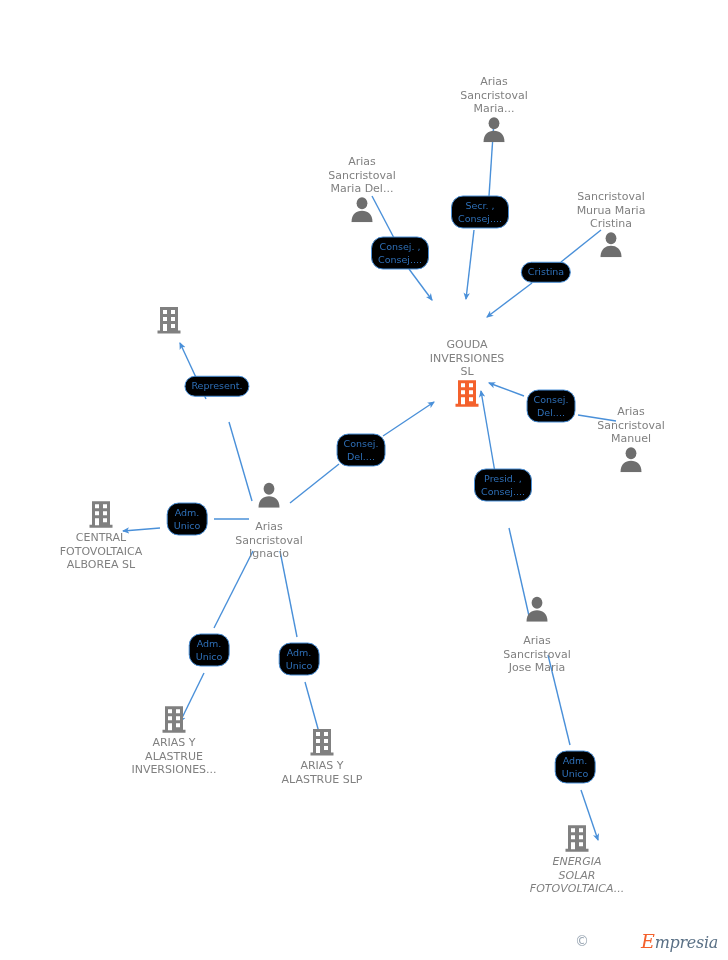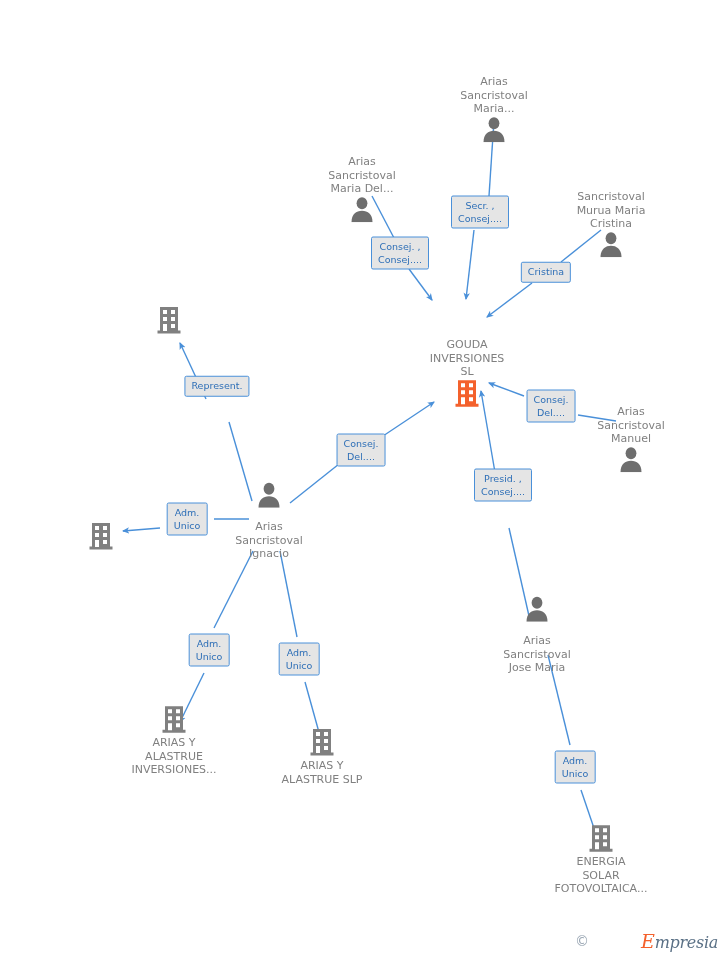--- a/index.html
+++ b/index.html
@@ -44,23 +44,23 @@
     display: block;
     margin: 0 auto;
   }
   .node.person .node-label { margin-top: 12px; }
   .node.person .node-icon { margin-bottom: 1px; }
   .node.company .node-label { margin-top: 3px; }
 
   .edge-label {
     position: absolute;
     transform: translate(-50%, -50%);
-    background: #e5e5e5;
+    background: #000000;
     border: 1.6px solid #4a90d9;
-    border-radius: 2px;
+    border-radius: 12px;
     color: #2e6fb7;
     font-size: 9.5px;
     line-height: 12.5px;
     text-align: center;
     padding: 3px 6px;
     white-space: pre-line;
     box-sizing: border-box;
   }
   .watermark {
     position: absolute;
@@ -172,21 +172,23 @@
           </svg></span></div>
       <div class="node company" style="left: 101px; top: 536px;"><span><svg class="node-icon" width="24" height="28" viewBox="0 0 24 28" aria-hidden="true">
             <rect x="3" y="1" width="18" height="24" fill="#808080"></rect>
             <rect x="0.5" y="24.5" width="23" height="3" fill="#808080"></rect>
             <rect x="6" y="4" width="4" height="4" fill="#fff"></rect>
             <rect x="14" y="4" width="4" height="4" fill="#fff"></rect>
             <rect x="6" y="11" width="4" height="4" fill="#fff"></rect>
             <rect x="14" y="11" width="4" height="4" fill="#fff"></rect>
             <rect x="6" y="18" width="4" height="7" fill="#fff"></rect>
             <rect x="14" y="18" width="4" height="4" fill="#fff"></rect>
-          </svg></span></div>
+          </svg></span><div class="node-label">CENTRAL
+FOTOVOLTAICA
+ALBOREA  SL</div></div>
       <div class="node person" style="left: 269px; top: 521px;"><span><svg class="node-icon" width="26" height="26" viewBox="0 0 26 26" aria-hidden="true">
             <ellipse cx="13" cy="7" rx="5.4" ry="6" fill="#6e6e6e"></ellipse>
             <path d="M2.5 26 C2.5 18.2 7.2 14.6 13 14.6 C18.8 14.6 23.5 18.2 23.5 26 Z" fill="#6e6e6e"></path>
           </svg></span><div class="node-label">Arias
 Sancristoval
 Ignacio</div></div>
       <div class="node person" style="left: 537px; top: 635px;"><span><svg class="node-icon" width="26" height="26" viewBox="0 0 26 26" aria-hidden="true">
             <ellipse cx="13" cy="7" rx="5.4" ry="6" fill="#6e6e6e"></ellipse>
             <path d="M2.5 26 C2.5 18.2 7.2 14.6 13 14.6 C18.8 14.6 23.5 18.2 23.5 26 Z" fill="#6e6e6e"></path>
           </svg></span><div class="node-label">Arias
@@ -208,21 +210,21 @@
             <rect x="3" y="1" width="18" height="24" fill="#808080"></rect>
             <rect x="0.5" y="24.5" width="23" height="3" fill="#808080"></rect>
             <rect x="6" y="4" width="4" height="4" fill="#fff"></rect>
             <rect x="14" y="4" width="4" height="4" fill="#fff"></rect>
             <rect x="6" y="11" width="4" height="4" fill="#fff"></rect>
             <rect x="14" y="11" width="4" height="4" fill="#fff"></rect>
             <rect x="6" y="18" width="4" height="7" fill="#fff"></rect>
             <rect x="14" y="18" width="4" height="4" fill="#fff"></rect>
           </svg></span><div class="node-label">ARIAS Y
 ALASTRUE  SLP</div></div>
-      <div class="node company" style="left: 601px; top: 860px;"><span><svg class="node-icon" width="24" height="28" viewBox="0 0 24 28" aria-hidden="true">
+      <div class="node company" style="left: 577px; top: 860px; font-style: italic;"><span><svg class="node-icon" width="24" height="28" viewBox="0 0 24 28" aria-hidden="true">
             <rect x="3" y="1" width="18" height="24" fill="#808080"></rect>
             <rect x="0.5" y="24.5" width="23" height="3" fill="#808080"></rect>
             <rect x="6" y="4" width="4" height="4" fill="#fff"></rect>
             <rect x="14" y="4" width="4" height="4" fill="#fff"></rect>
             <rect x="6" y="11" width="4" height="4" fill="#fff"></rect>
             <rect x="14" y="11" width="4" height="4" fill="#fff"></rect>
             <rect x="6" y="18" width="4" height="7" fill="#fff"></rect>
             <rect x="14" y="18" width="4" height="4" fill="#fff"></rect>
           </svg></span><div class="node-label">ENERGIA
 SOLAR

